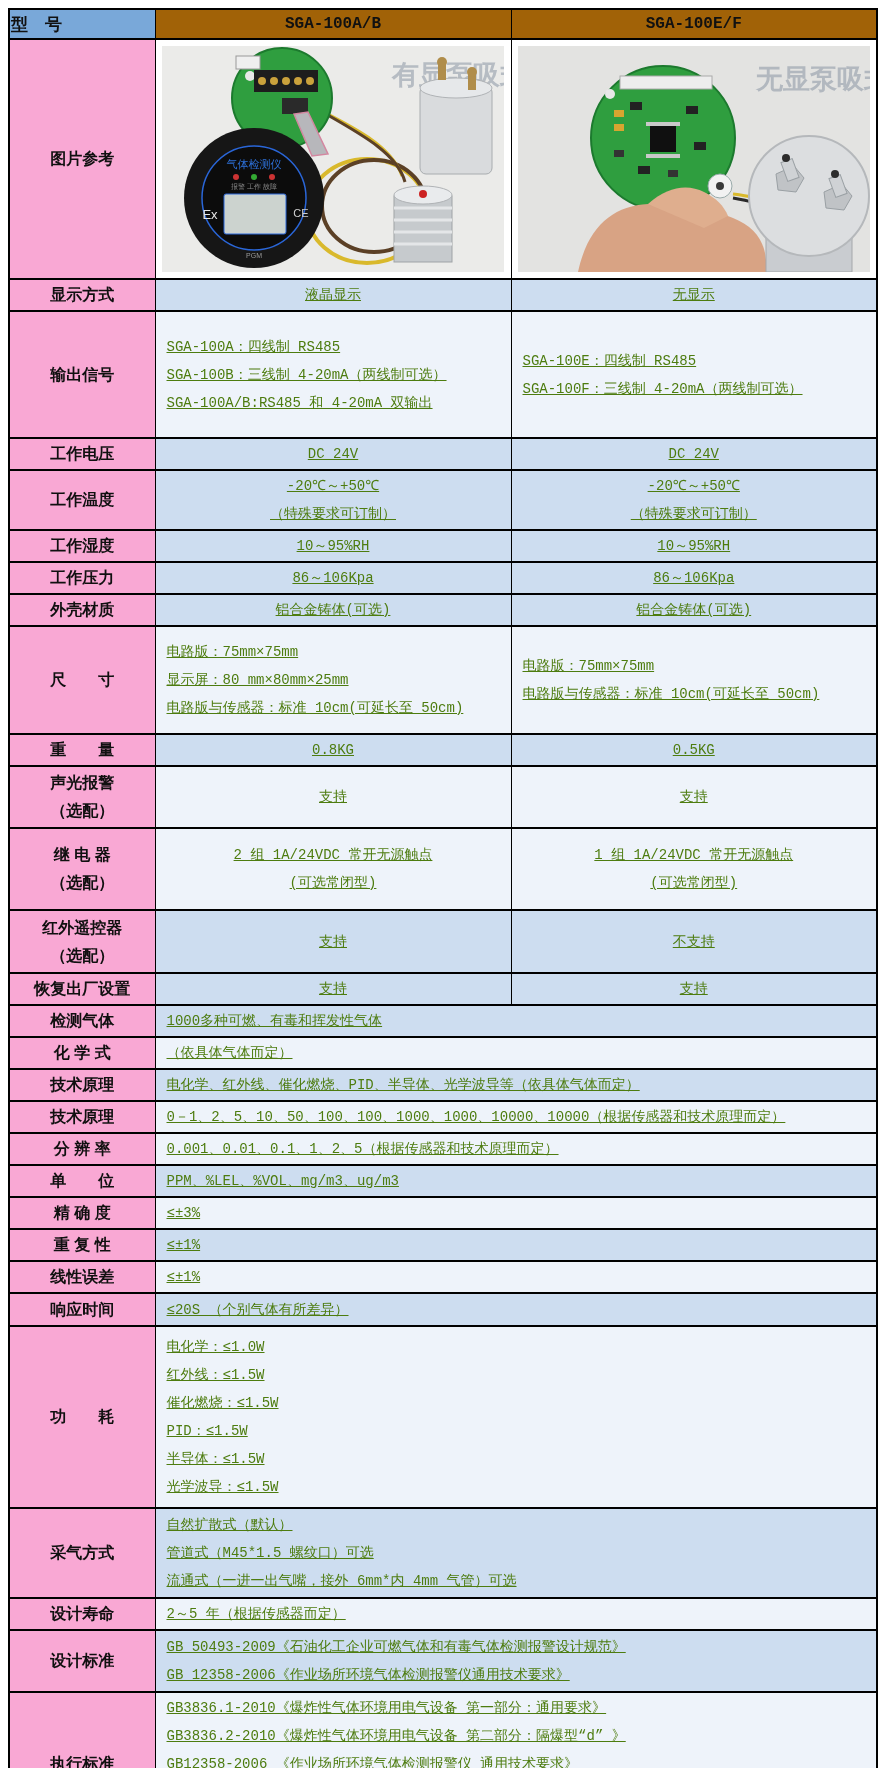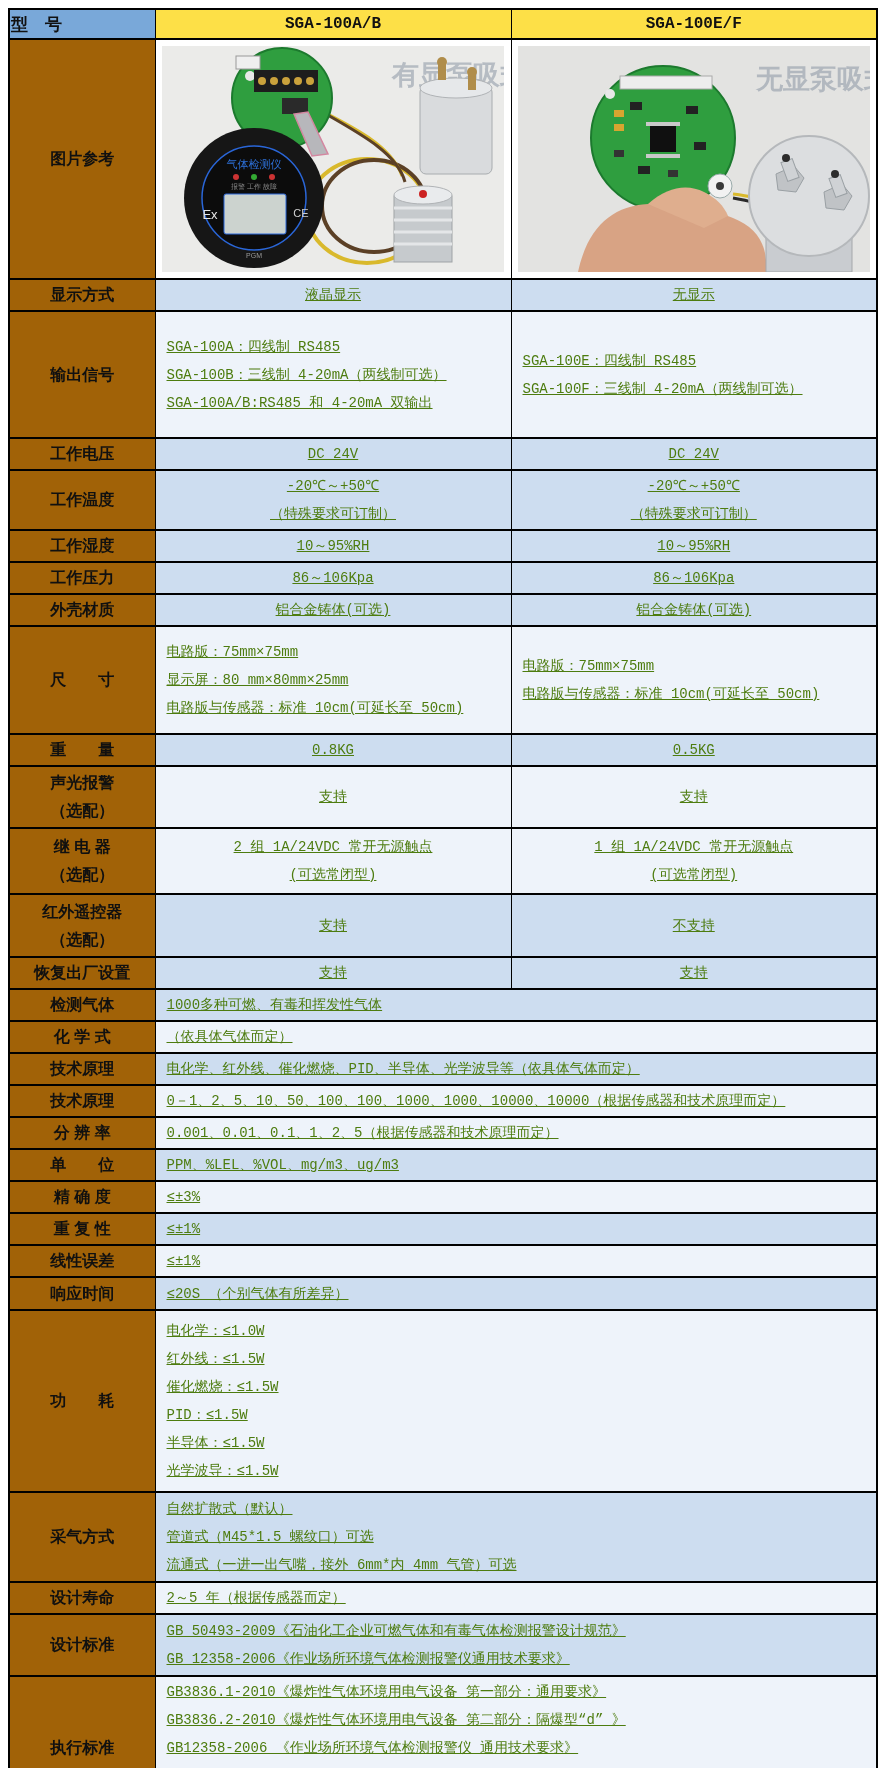--- a/index.html
+++ b/index.html
@@ -5,25 +5,25 @@
   html,body{margin:0;padding:0;background:#fff;width:881px;}
   body{font-family:"Liberation Sans", sans-serif;color:#111;}
   .sheet{width:881px;height:1768px;overflow:hidden;box-sizing:border-box;padding:8px 3px 0 8px;background:#fff;}
   table.spec{border-collapse:collapse;table-layout:fixed;width:868px;border:2px solid #000;}
   td{box-sizing:border-box;overflow:hidden;
      border-left:1px solid #000;border-right:1px solid #000;
      border-top:2px solid #000;border-bottom:2px solid #000;}
   
   col.c0{width:146px;} col.c1{width:356px;} col.c2{width:366px;}
   
-  td.lbl{background:#a16207;text-align:center;vertical-align:middle;
+  td.lbl{background:#f9a8d4;text-align:center;vertical-align:middle;
          font-weight:bold;font-size:16px;white-space:pre-line;line-height:28px;color:#101010;margin-left:28px;}
   
   td.hl{background:#79a8d9;font-weight:bold;font-size:17px;}
-  td.hm{background:#fde047;text-align:center;font-weight:bold;
+  td.hm{background:#a16207;text-align:center;font-weight:bold;
         font-family:"Liberation Mono","DejaVu Sans Mono",monospace;font-size:16px;}
   
   td.val{font-family:"Liberation Mono","DejaVu Sans Mono",monospace;font-size:14px;
          vertical-align:middle;white-space:pre-line;line-height:28px;color:#4d7c0f;text-decoration:underline;}
   td.b{background:#cdddf0;}
   td.l{background:#eef3fa;}
   td.c{text-align:center;}
   td.lft{text-align:left;padding-left:11px;padding-right:4px;}
   .lh42{line-height:42px;} .lh36{line-height:36px;} .lh33{line-height:33px;}
   .lh31{line-height:31px;} .lh30{line-height:30px;} .lh26{line-height:26px;}
@@ -209,21 +209,21 @@
   <td class="lbl">重　　量</td>
   <td class="val b c">0.8KG</td>
   <td class="val b c">0.5KG</td>
 </tr>
 <tr style="height:62px">
   <td class="lbl">声光报警
 （选配）</td>
   <td class="val l c">支持</td>
   <td class="val l c">支持</td>
 </tr>
-<tr style="height:66px">
+<tr style="height:82px">
   <td class="lbl">继 电 器
 （选配）</td>
   <td class="val l c lh33">2 组 1A/24VDC 常开无源触点
 (可选常闭型)</td>
   <td class="val l c lh33">1 组 1A/24VDC 常开无源触点
 (可选常闭型)</td>
 </tr>
 <tr style="height:63px">
   <td class="lbl">红外遥控器
 （选配）</td>

